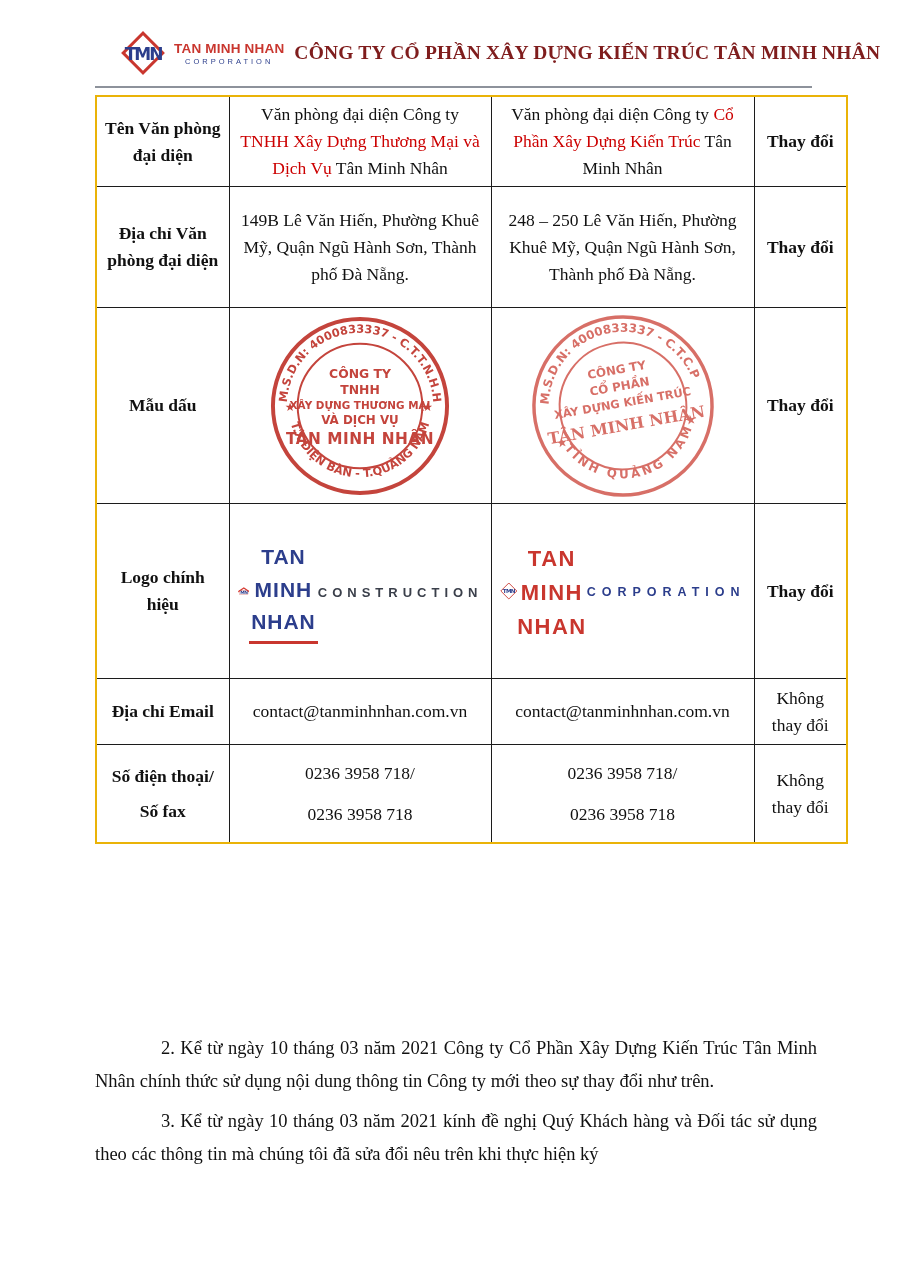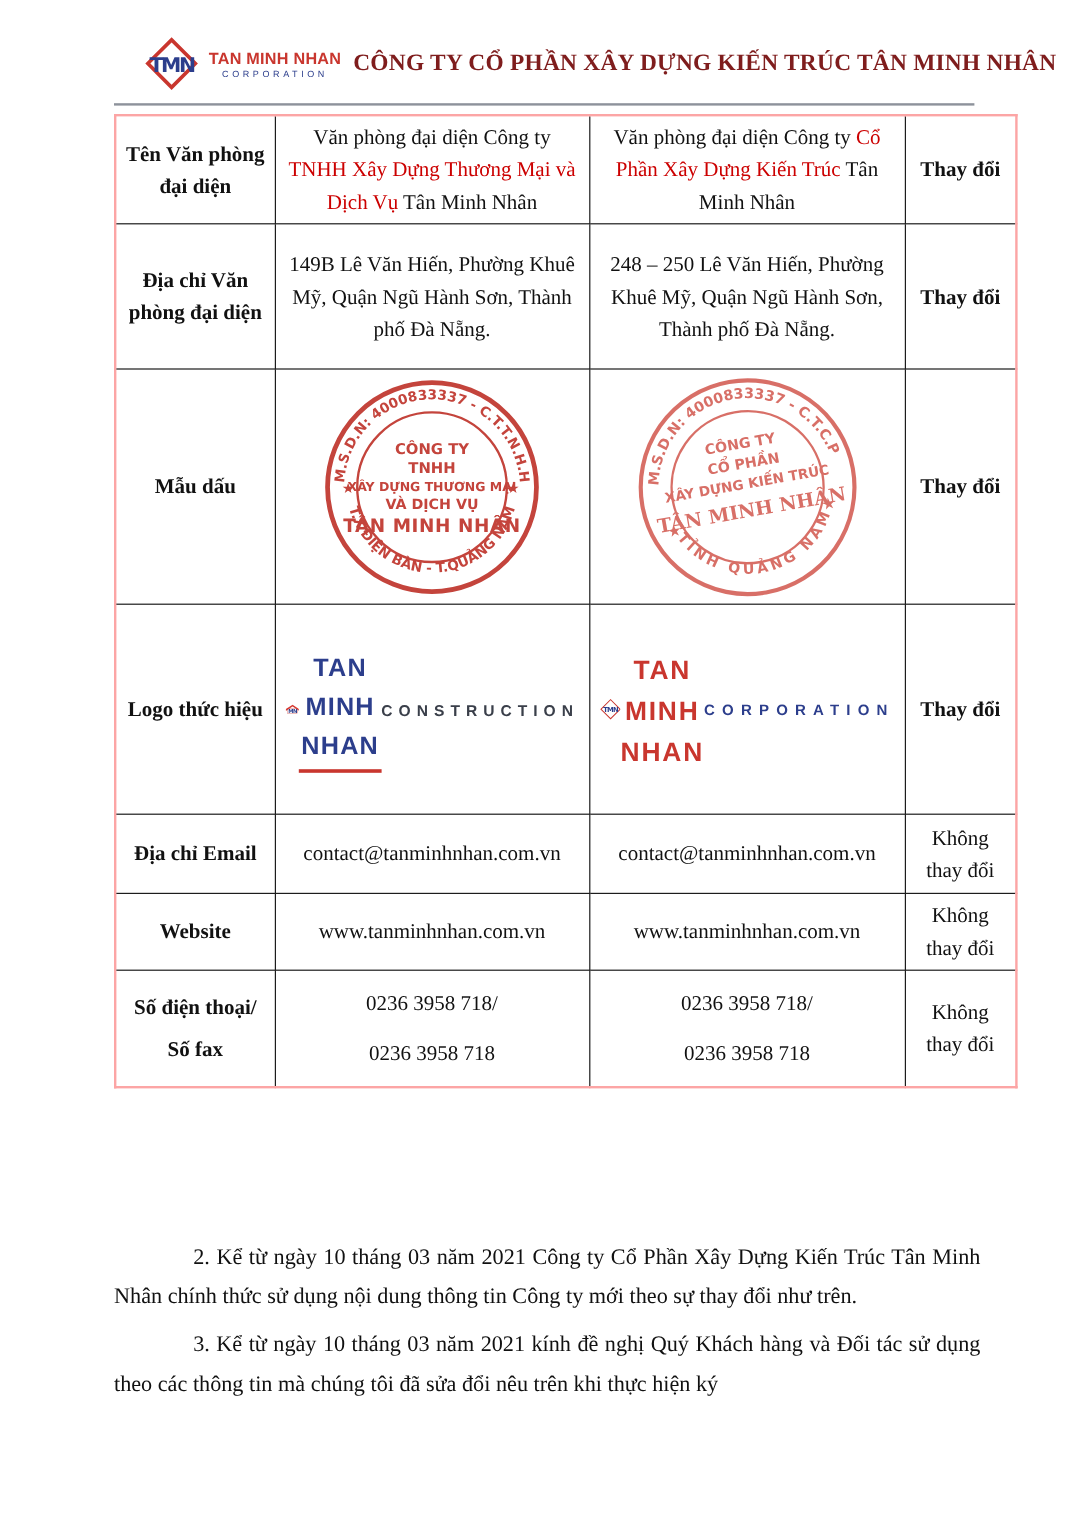--- a/index.html
+++ b/index.html
@@ -11,21 +11,21 @@
   
   .header { position:absolute; top:28px; left:118px; display:flex; align-items:center; }
   .hlogo { display:flex; align-items:center; }
   .hlogo-text { margin-left:6px; margin-right:10px; text-align:center; }
   .hlogo-name { font-family:"Liberation Sans", sans-serif; font-weight:bold; font-size:13.5px; color:#c9362e; letter-spacing:0.2px; white-space:nowrap; }
   .hlogo-sub  { font-family:"Liberation Sans", sans-serif; font-size:7.5px; color:#2c3e8c; letter-spacing:3px; margin-top:1px; }
   .htitle { font-size:19.5px; font-weight:bold; color:#7f1d1d; letter-spacing:0.2px; white-space:nowrap; }
   .header-line { position:absolute; top:86px; left:95px; width:717px; height:2px; background:#8d929b; }
 
   
-  table.doc { position:absolute; top:95px; left:95px; width:751px; border-collapse:collapse; table-layout:fixed; border:2px solid #fca5a5; }
+  table.doc { position:absolute; top:95px; left:95px; width:751px; border-collapse:collapse; table-layout:fixed; border:2px solid #eab308; }
   table.doc td { border:1.5px solid #1c1c1c; text-align:center; vertical-align:middle; padding:4px 8px; font-size:17.5px; line-height:1.55; }
   td.lbl { font-weight:bold; font-size:17.5px; padding:4px 6px; }
   td.status-b { font-weight:bold; font-size:17.5px; }
   td.status-n { font-size:17.5px; }
   .red { color:#cc0000; }
   tr.r1 { height:87px; }  tr.r2 { height:121px; } tr.r3 { height:187px; }
   tr.r4 { height:175px; } tr.r5 { height:66px; }  tr.r6 { height:59px; }
   tr.r7 { height:98px; }  tr.r8 { height:57px; }
   .phone-line + .phone-line { margin-top:14px; }
   .lbl-line + .lbl-line { margin-top:8px; }
@@ -140,21 +140,21 @@
                 <text x="97" y="120" text-anchor="middle" font-size="16" font-weight="bold" font-family="DejaVu Serif, serif">TÂN MINH NHÂN</text>
               </g>
             </g>
           </svg>
         </div>
       </td>
       <td class="status-b">Thay đổi</td>
     </tr>
 
     <tr class="r4">
-      <td class="lbl">Logo thức hiệu</td>
+      <td class="lbl">Logo chính hiệu</td>
       <td>
         <div class="logo-old">
           <svg width="172" height="116" viewBox="0 0 172 116">
             <rect x="24" y="52" width="124" height="60" fill="#ffffff" stroke="#c9362e" stroke-width="4"></rect>
             <polygon points="86,4 169,57 169,79 86,26 3,79 3,57" fill="#d63b33"></polygon>
             <text x="86" y="104" text-anchor="middle" font-family="DejaVu Sans, sans-serif" font-weight="bold" font-size="66" fill="#2c3e8c" letter-spacing="-6">MN</text>
           </svg>
           <div class="lo-name">TAN MINH NHAN</div>
           <div class="lo-sub">CONSTRUCTION</div>
         </div>
@@ -172,26 +172,20 @@
       <td class="status-b">Thay đổi</td>
     </tr>
 
     <tr class="r5">
       <td class="lbl">Địa chỉ Email</td>
       <td>contact@tanminhnhan.com.vn</td>
       <td>contact@tanminhnhan.com.vn</td>
       <td class="status-n">Không thay đổi</td>
     </tr>
 
-    <tr class="r6">
-      <td class="lbl">Website</td>
-      <td>www.tanminhnhan.com.vn</td>
-      <td>www.tanminhnhan.com.vn</td>
-      <td class="status-n">Không thay đổi</td>
-    </tr>
 
     <tr class="r7">
       <td class="lbl">
         <div class="lbl-line">Số điện thoại/</div>
         <div class="lbl-line">Số fax</div>
       </td>
       <td>
         <div class="phone-line">0236 3958 718/</div>
         <div class="phone-line">0236 3958 718</div>
       </td>

